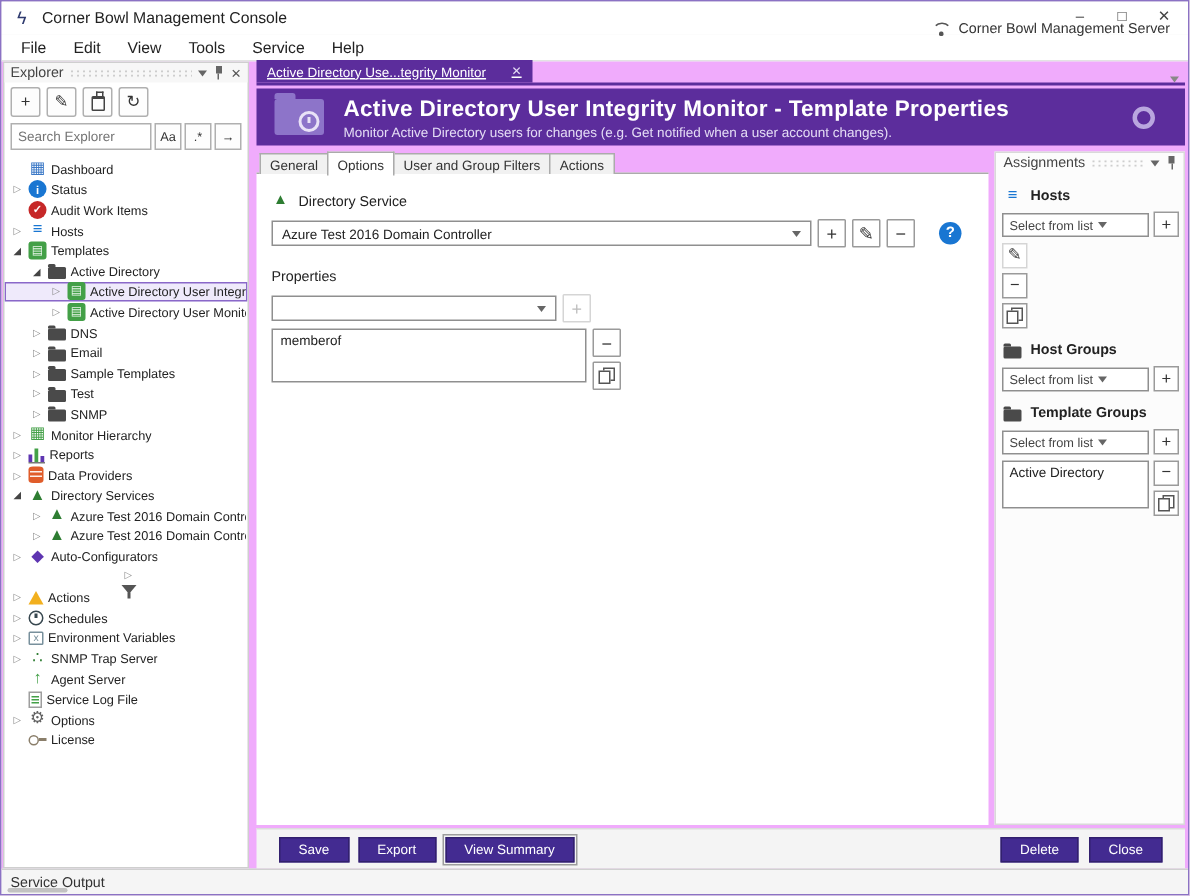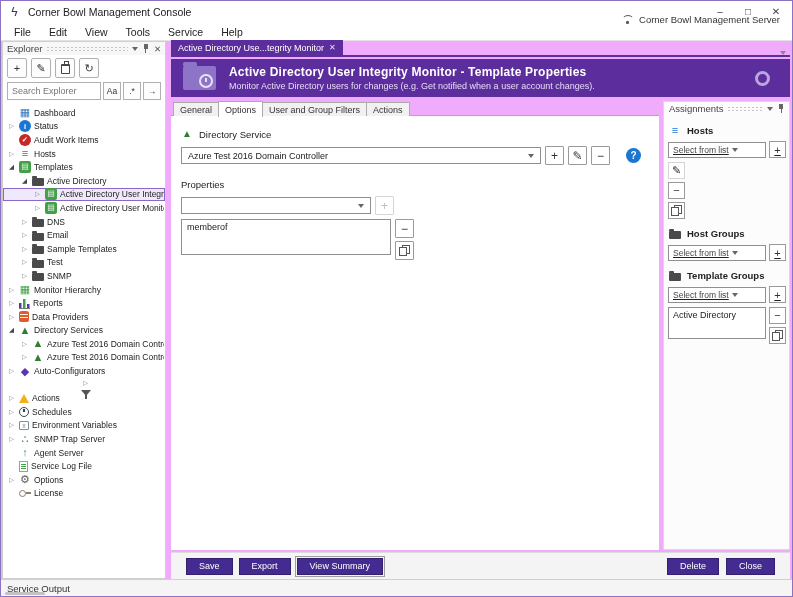--- a/index.html
+++ b/index.html
@@ -69,30 +69,30 @@
   .ico-clock{ width:10px; height:10px; border:1.5px solid #37474f; border-radius:50%; position:relative; }
   .ico-clock::after{ content:""; position:absolute; left:3px; top:1px; width:1.5px; height:3px; background:#37474f; }
   .ico-key{ width:12px; height:7px; position:relative; }
   .ico-key::before{ content:""; position:absolute; left:0; top:0; width:5px; height:5px; border:1.5px solid #8a7e6a; border-radius:50%; }
   .ico-key::after{ content:""; position:absolute; left:7px; top:2.5px; width:5px; height:1.5px; background:#8a7e6a; }
   .ico-outline{ width:10px; height:9px; border:1px solid currentColor; border-radius:1px; font-size:7px; }
   .disabled-btn{ color:#bdbdbd !important; border-color:#d5d5d5 !important; }
   
   .main{ flex:1; min-width:0; display:flex; flex-direction:column; margin:0 2px 2px 5px; }
   .tabstrip{ height:16px; display:flex; align-items:flex-end; border-bottom:2px solid #5c2d9c; }
-  .doc-tab{ background:#5c2d9c; color:#fff; height:15px; display:flex; align-items:center; gap:5px; padding:0 7px; font-size:9px; }
+  .doc-tab{ background:#5c2d9c; color:#fff; height:15px; display:flex; align-items:center; gap:17px; padding:0 7px; font-size:9px;text-decoration:underline; }
   .doc-tab .xglyph{ color:#e6ddf6; font-size:8px; }
   .strip-caret{ margin-left:auto; margin-right:4px; border-top-color:#888; }
   .banner{ height:38px; margin-top:2px; background:#5c2d9c; display:flex; align-items:center; gap:13px; padding:0 10px 0 12px; }
   .banner-folder{ width:33px; height:24px; background:#8d74c9; border-radius:2px; position:relative; flex:none; }
   .banner-folder::before{ content:""; position:absolute; top:-4px; left:0; width:14px; height:4px; background:#8d74c9; border-radius:2px 2px 0 0; }
   .bf-clock{ position:absolute; right:3px; bottom:2px; width:14px; height:14px; border:2.5px solid #e9e2f7; border-radius:50%; }
   .bf-clock::after{ content:""; position:absolute; left:4px; top:1.5px; width:1.5px; height:4px; background:#e9e2f7; }
   .banner-text{ display:flex; flex-direction:column; gap:2px; min-width:0; }
-  .banner-title{ color:#fff; font-size:12px; font-weight:bold; letter-spacing:.2px; white-space:nowrap; }
+  .banner-title{ color:#fff; font-size:15px; font-weight:bold; letter-spacing:.2px; white-space:nowrap; }
   .banner-sub{ color:#e4dcf5; font-size:9px; white-space:nowrap; }
   .spinner{ margin-left:auto; margin-right:10px; width:15px; height:15px; border:3px solid #b9a6df; border-radius:50%; flex:none; }
   
   .content-row{ flex:1; display:flex; min-height:0; margin-top:4px; }
   .form-col{ flex:1; min-width:0; display:flex; flex-direction:column; }
   .form-tabs{ display:flex; height:15px; padding-left:2px; position:relative; z-index:2; }
   .ftab{ border:1px solid #ababab; border-bottom:none; background:#f1f1f1; color:#333; font-size:9px; display:flex; align-items:center; padding:0 6px; margin-right:-1px; height:14px; margin-top:1px; }
   .ftab.active{ background:#fff; height:16px; margin-top:0; position:relative; }
   .form-body{ flex:1; background:#fff; border-top:1px solid #ababab; margin-top:-1px; padding:12px 0 0 10px; }
   .field-label{ display:flex; align-items:center; gap:6px; font-size:9.5px; color:#222; margin-bottom:6px; }
@@ -109,21 +109,21 @@
   .lrow{ height:11px; }
   .vbtns{ display:flex; flex-direction:column; gap:3px; }
   
   .footer{ height:27px; background:#f4f4f4; border-top:1px solid #dcdcdc; display:flex; align-items:center; gap:6px; padding:0 15px; margin-top:2px; }
   .pbtn{ background:#432b91; color:#fff; font-size:9px; height:17px; display:flex; align-items:center; padding:0 12px; border:1px solid #32206e; }
   .pbtn.focus{ outline:1px solid #9c9c9c; outline-offset:1px; }
   .footer-right{ margin-left:auto; display:flex; gap:7px; }
   
   .assign{ width:127px; flex:none; margin-left:4px; background:#fcfcfc; border:1px solid #d9d9d9; display:flex; flex-direction:column; padding:0 3px 0 4px; }
   .asec-label{ display:flex; align-items:center; gap:6px; font-size:9.5px; font-weight:bold; margin:9px 0 5px 1px; }
-  .acombo-row{ display:flex; gap:3px; align-items:center;text-decoration:underline; }
+  .acombo-row{ display:flex; gap:3px; align-items:center; }
   .acombo{ flex:1; min-width:0; height:16px; border:1px solid #8f8f8f; background:#fff; display:flex; align-items:center; font-size:8.5px; color:#444; padding:0 4px; gap:3px; }
   .abtn{ width:17px; height:17px; border:1px solid #9a9a9a; background:#fff; display:flex; align-items:center; justify-content:center; font-size:11px; color:#333; flex:none; }
   .alist-row{ display:flex; gap:3px; margin-top:4px; }
   .alistbox{ flex:1; min-width:0; border:1px solid #8f8f8f; background:#fff; font-size:9px; padding:2px 4px; }
   
   .statusbar{ position:absolute; left:0; right:0; bottom:0; height:17px; background:#f5f5f5; border-top:1px solid #d0d0d0; display:flex; align-items:center; padding-left:6px; font-size:9.5px; color:#333; }
   .scroll-thumb{ position:absolute; left:4px; bottom:1px; width:40px; height:3px; background:#c2c2c2; border-radius:2px; }
 </style>
 </head>
 <body>

